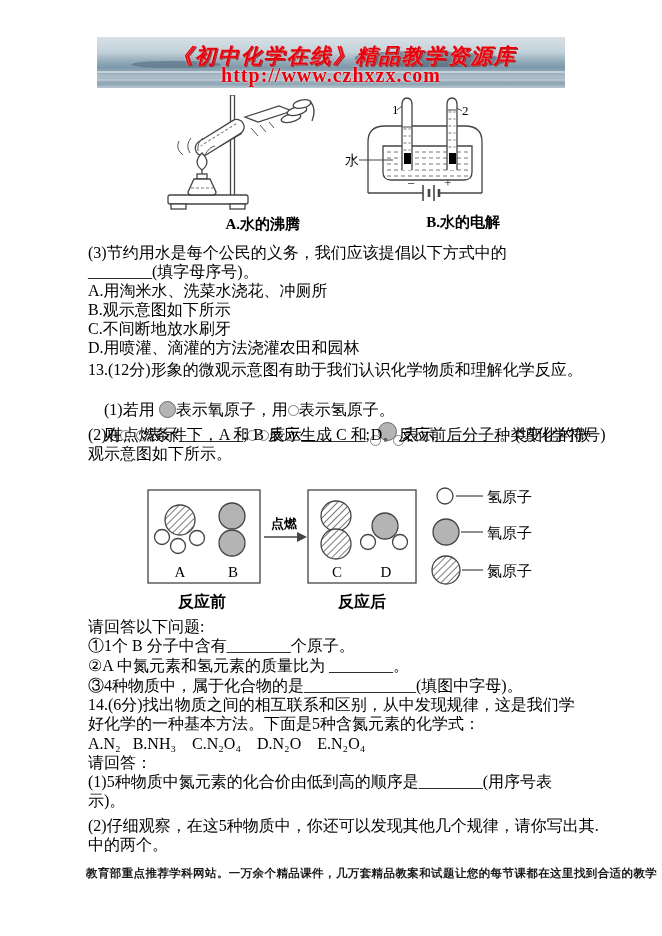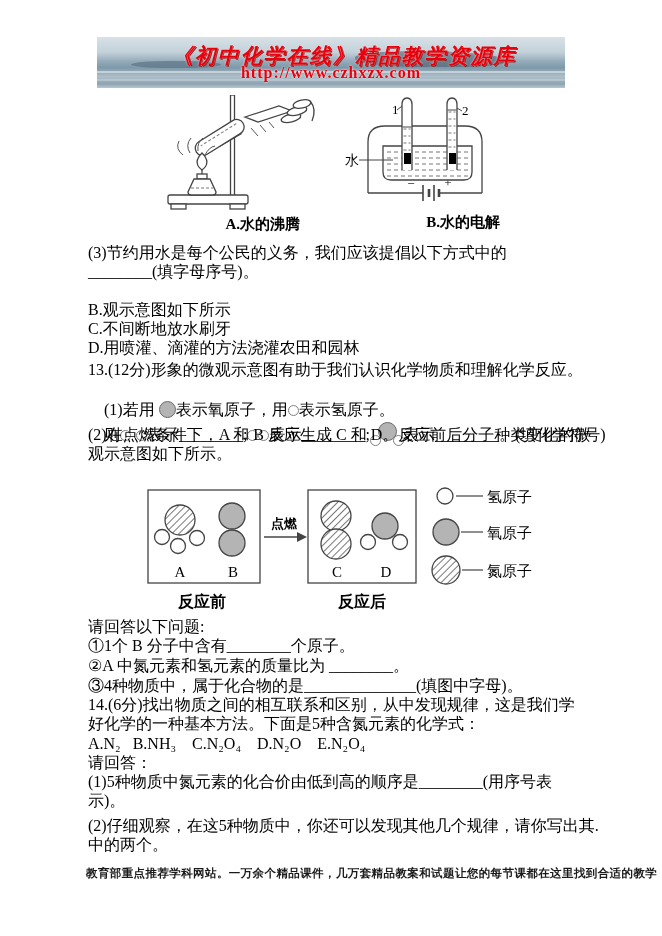--- a/index.html
+++ b/index.html
@@ -16,21 +16,21 @@
   .banner .streak{position:absolute;left:0;width:100%;height:2px;background:rgba(255,255,255,.45);}
   .banner .mass1{position:absolute;left:34px;top:24px;width:90px;height:7px;background:#5d7586;border-radius:50%/60%;opacity:.7;}
   .banner .mass2{position:absolute;right:60px;top:14px;width:150px;height:16px;background:#45596b;border-radius:40% 60% 30% 50%;opacity:.55;}
   .banner-title{
     position:absolute;left:0;top:5px;width:100%;text-align:center;
     font-size:21px;font-weight:bold;font-style:italic;letter-spacing:2px;
     color:#e8000d;text-shadow:0 0 2px #ffd9d9,1px 1px 0 #7e0000;padding-left:13px;
   }
   .banner-url{
     position:absolute;left:0;top:27px;width:100%;text-align:center;
-    font-size:16px;font-weight:bold;color:#e8000d;
+    font-size:20px;font-weight:bold;color:#e8000d;
     text-shadow:0 0 2px #ffffff;letter-spacing:1px;
   }
   
   .line{position:absolute;left:88px;font-size:16px;line-height:19px;white-space:pre;}
   .caption{position:absolute;font-size:15px;font-weight:bold;text-align:right;}
   
   .atom-s{display:inline-block;width:9px;height:9px;border:1.5px solid #808080;border-radius:50%;background:#fff;vertical-align:-1px;}
   .atom-gray{display:inline-block;width:15px;height:15px;border:1px solid #6a6a6a;border-radius:50%;background:#b4b4b4;vertical-align:-3px;}
   .gap2{display:inline-block;width:5px;}
   .watermol{display:inline-block;position:relative;width:33px;height:25px;vertical-align:-7px;}
@@ -168,20 +168,21 @@
     <line x1="112" y1="12" x2="117" y2="15" stroke-width="1"></line>
     <text x="117" y="19" font-size="13" fill="#000" stroke="none">2</text>
 
     <line x1="14" y1="64" x2="48" y2="64" stroke-width="1"></line>
     <text x="0" y="69" font-size="14" fill="#000" stroke="none">水</text>
   </svg>
   <div class="caption" style="left:370px;top:213px;width:130px">B.水的电解</div>
 
   <div class="line" style="top:243px">(3)节约用水是每个公民的义务，我们应该提倡以下方式中的</div>
   <div class="line" style="top:262px">________(填字母序号)。</div>
+  <div class="line" style="top:281px">A.用淘米水、洗菜水浇花、冲厕所</div>
   <div class="line" style="top:300px">B.观示意图如下所示</div>
   <div class="line" style="top:319px">C.不间断地放水刷牙</div>
   <div class="line" style="top:338px">D.用喷灌、滴灌的方法浇灌农田和园林</div>
 
   <div class="line" style="top:360px">13.(12分)形象的微观示意图有助于我们认识化学物质和理解化学反应。</div>
 
   <div class="line" style="top:381px">
     <span>(1)若用 </span><span class="atom-gray"></span><span>表示氧原子，用</span><span class="atom-s"></span><span>表示氢原子。</span>
   </div>
 

